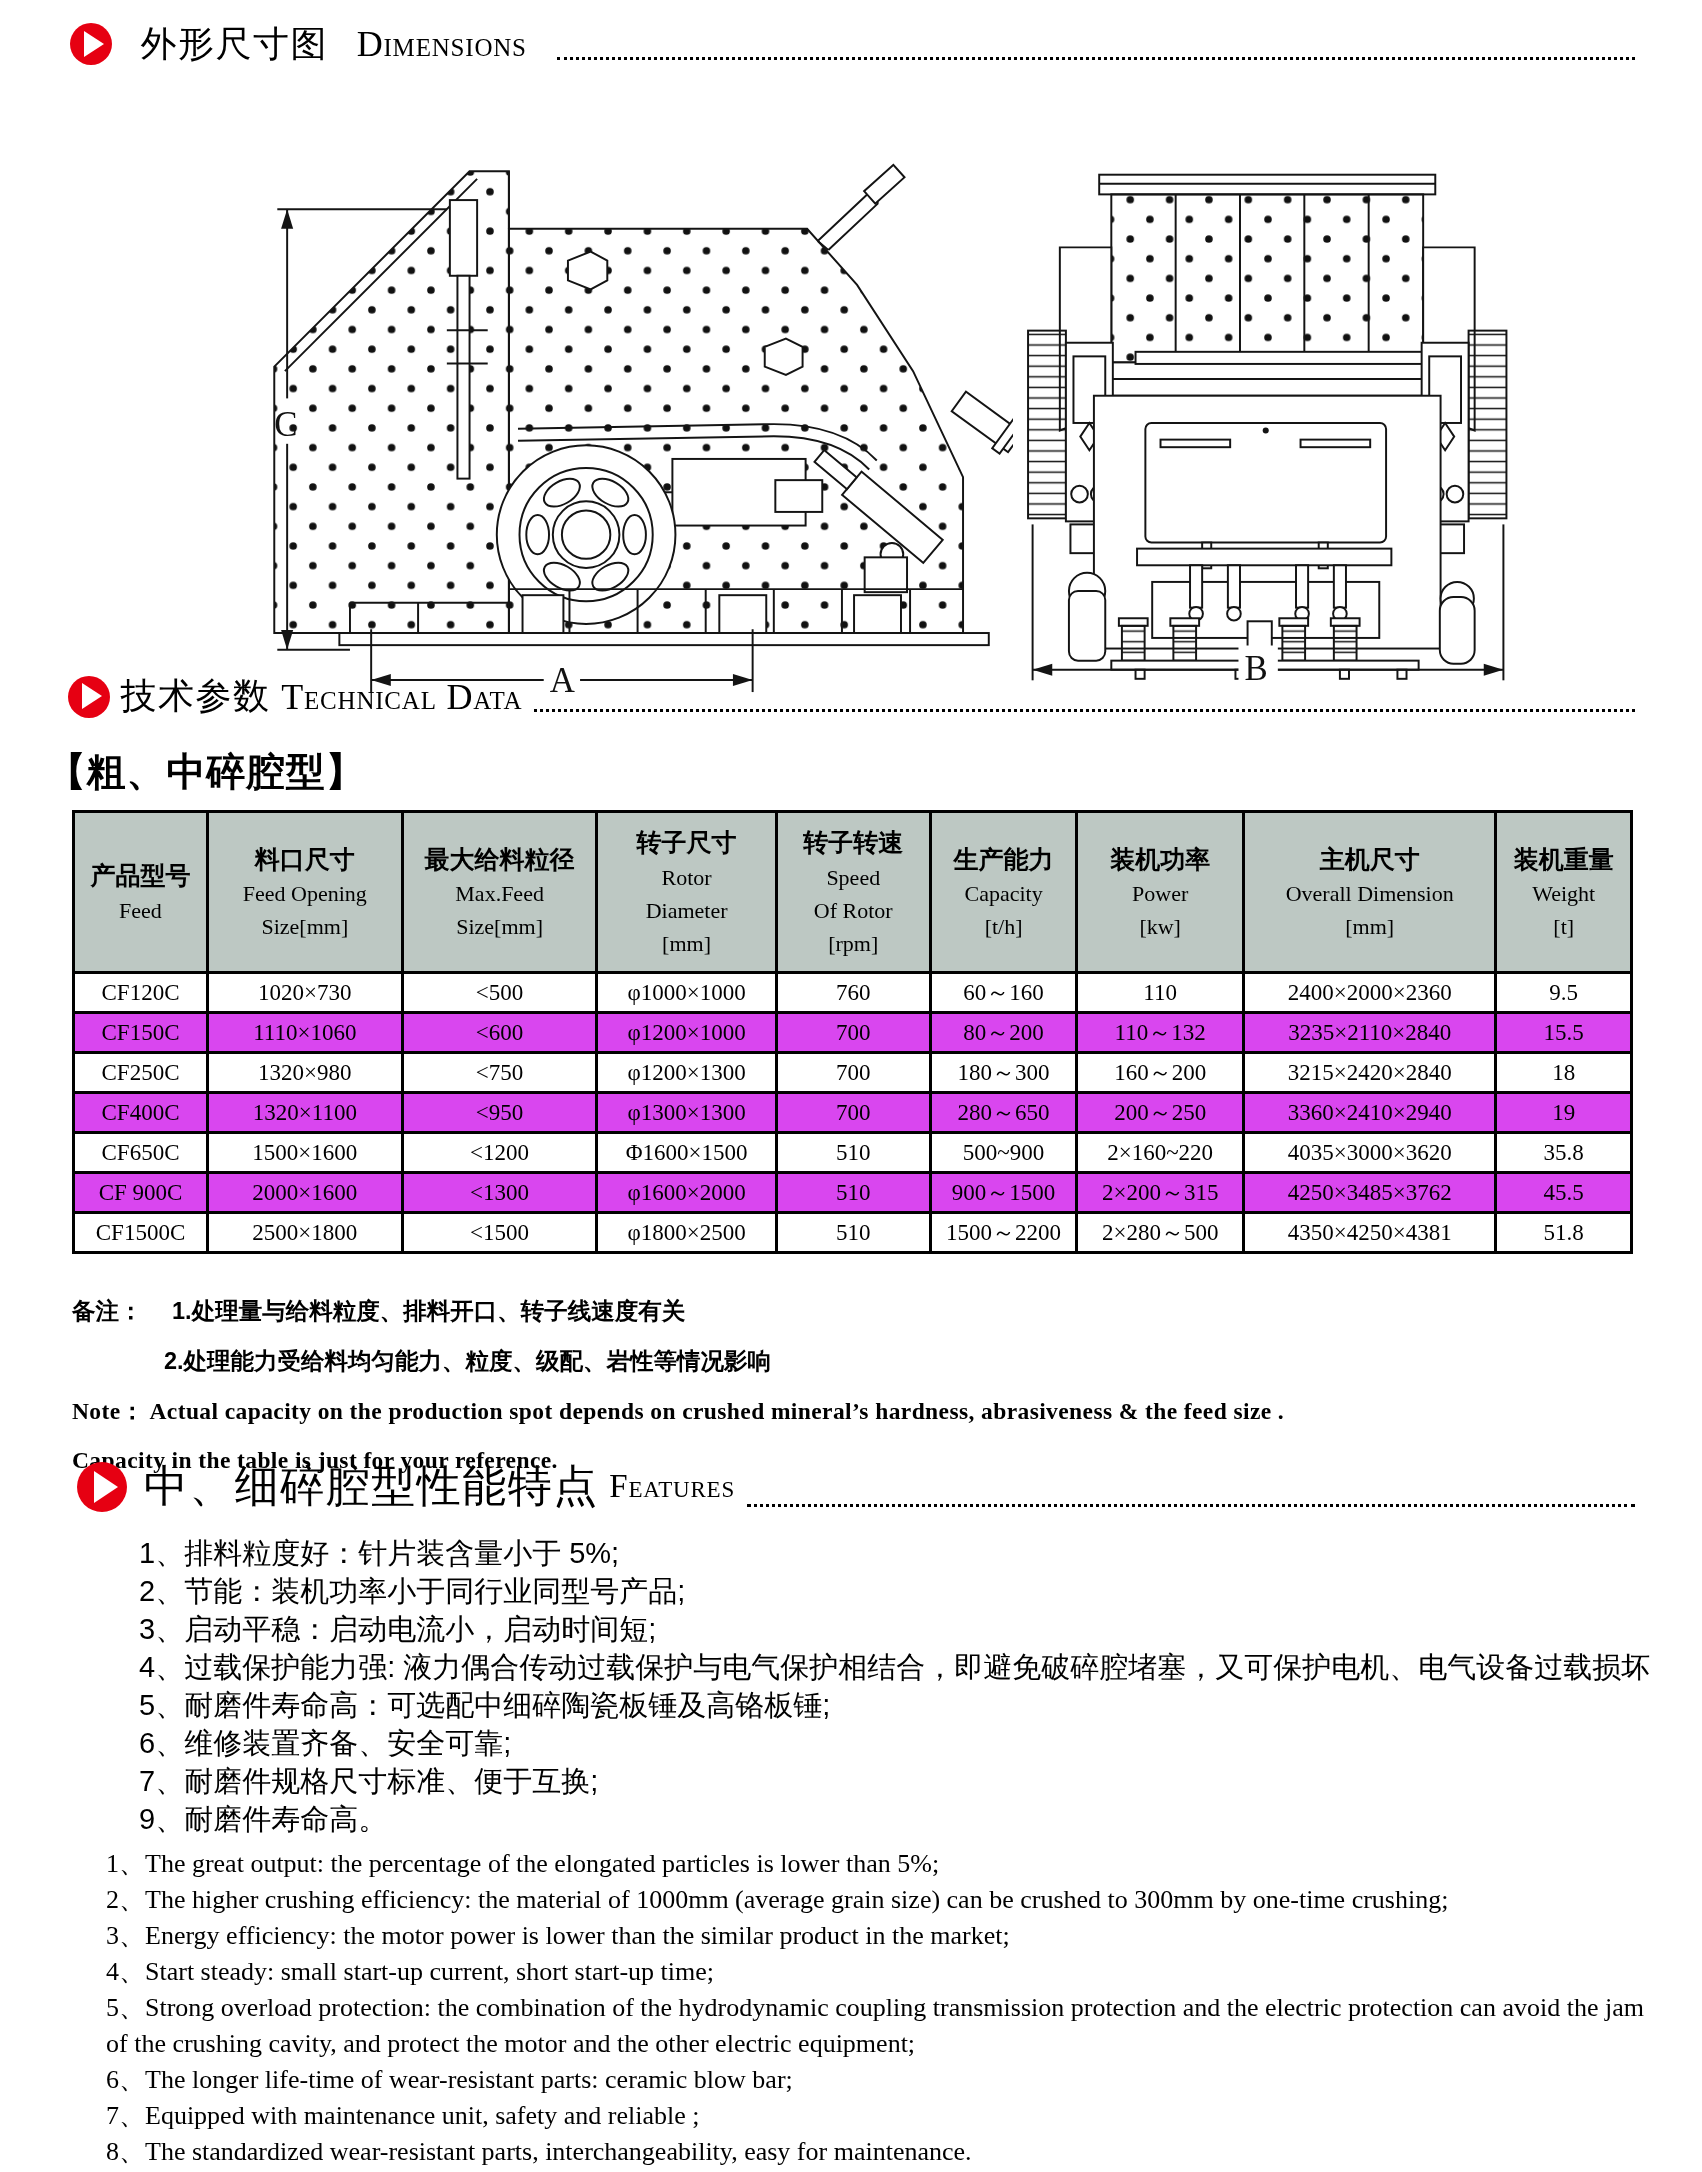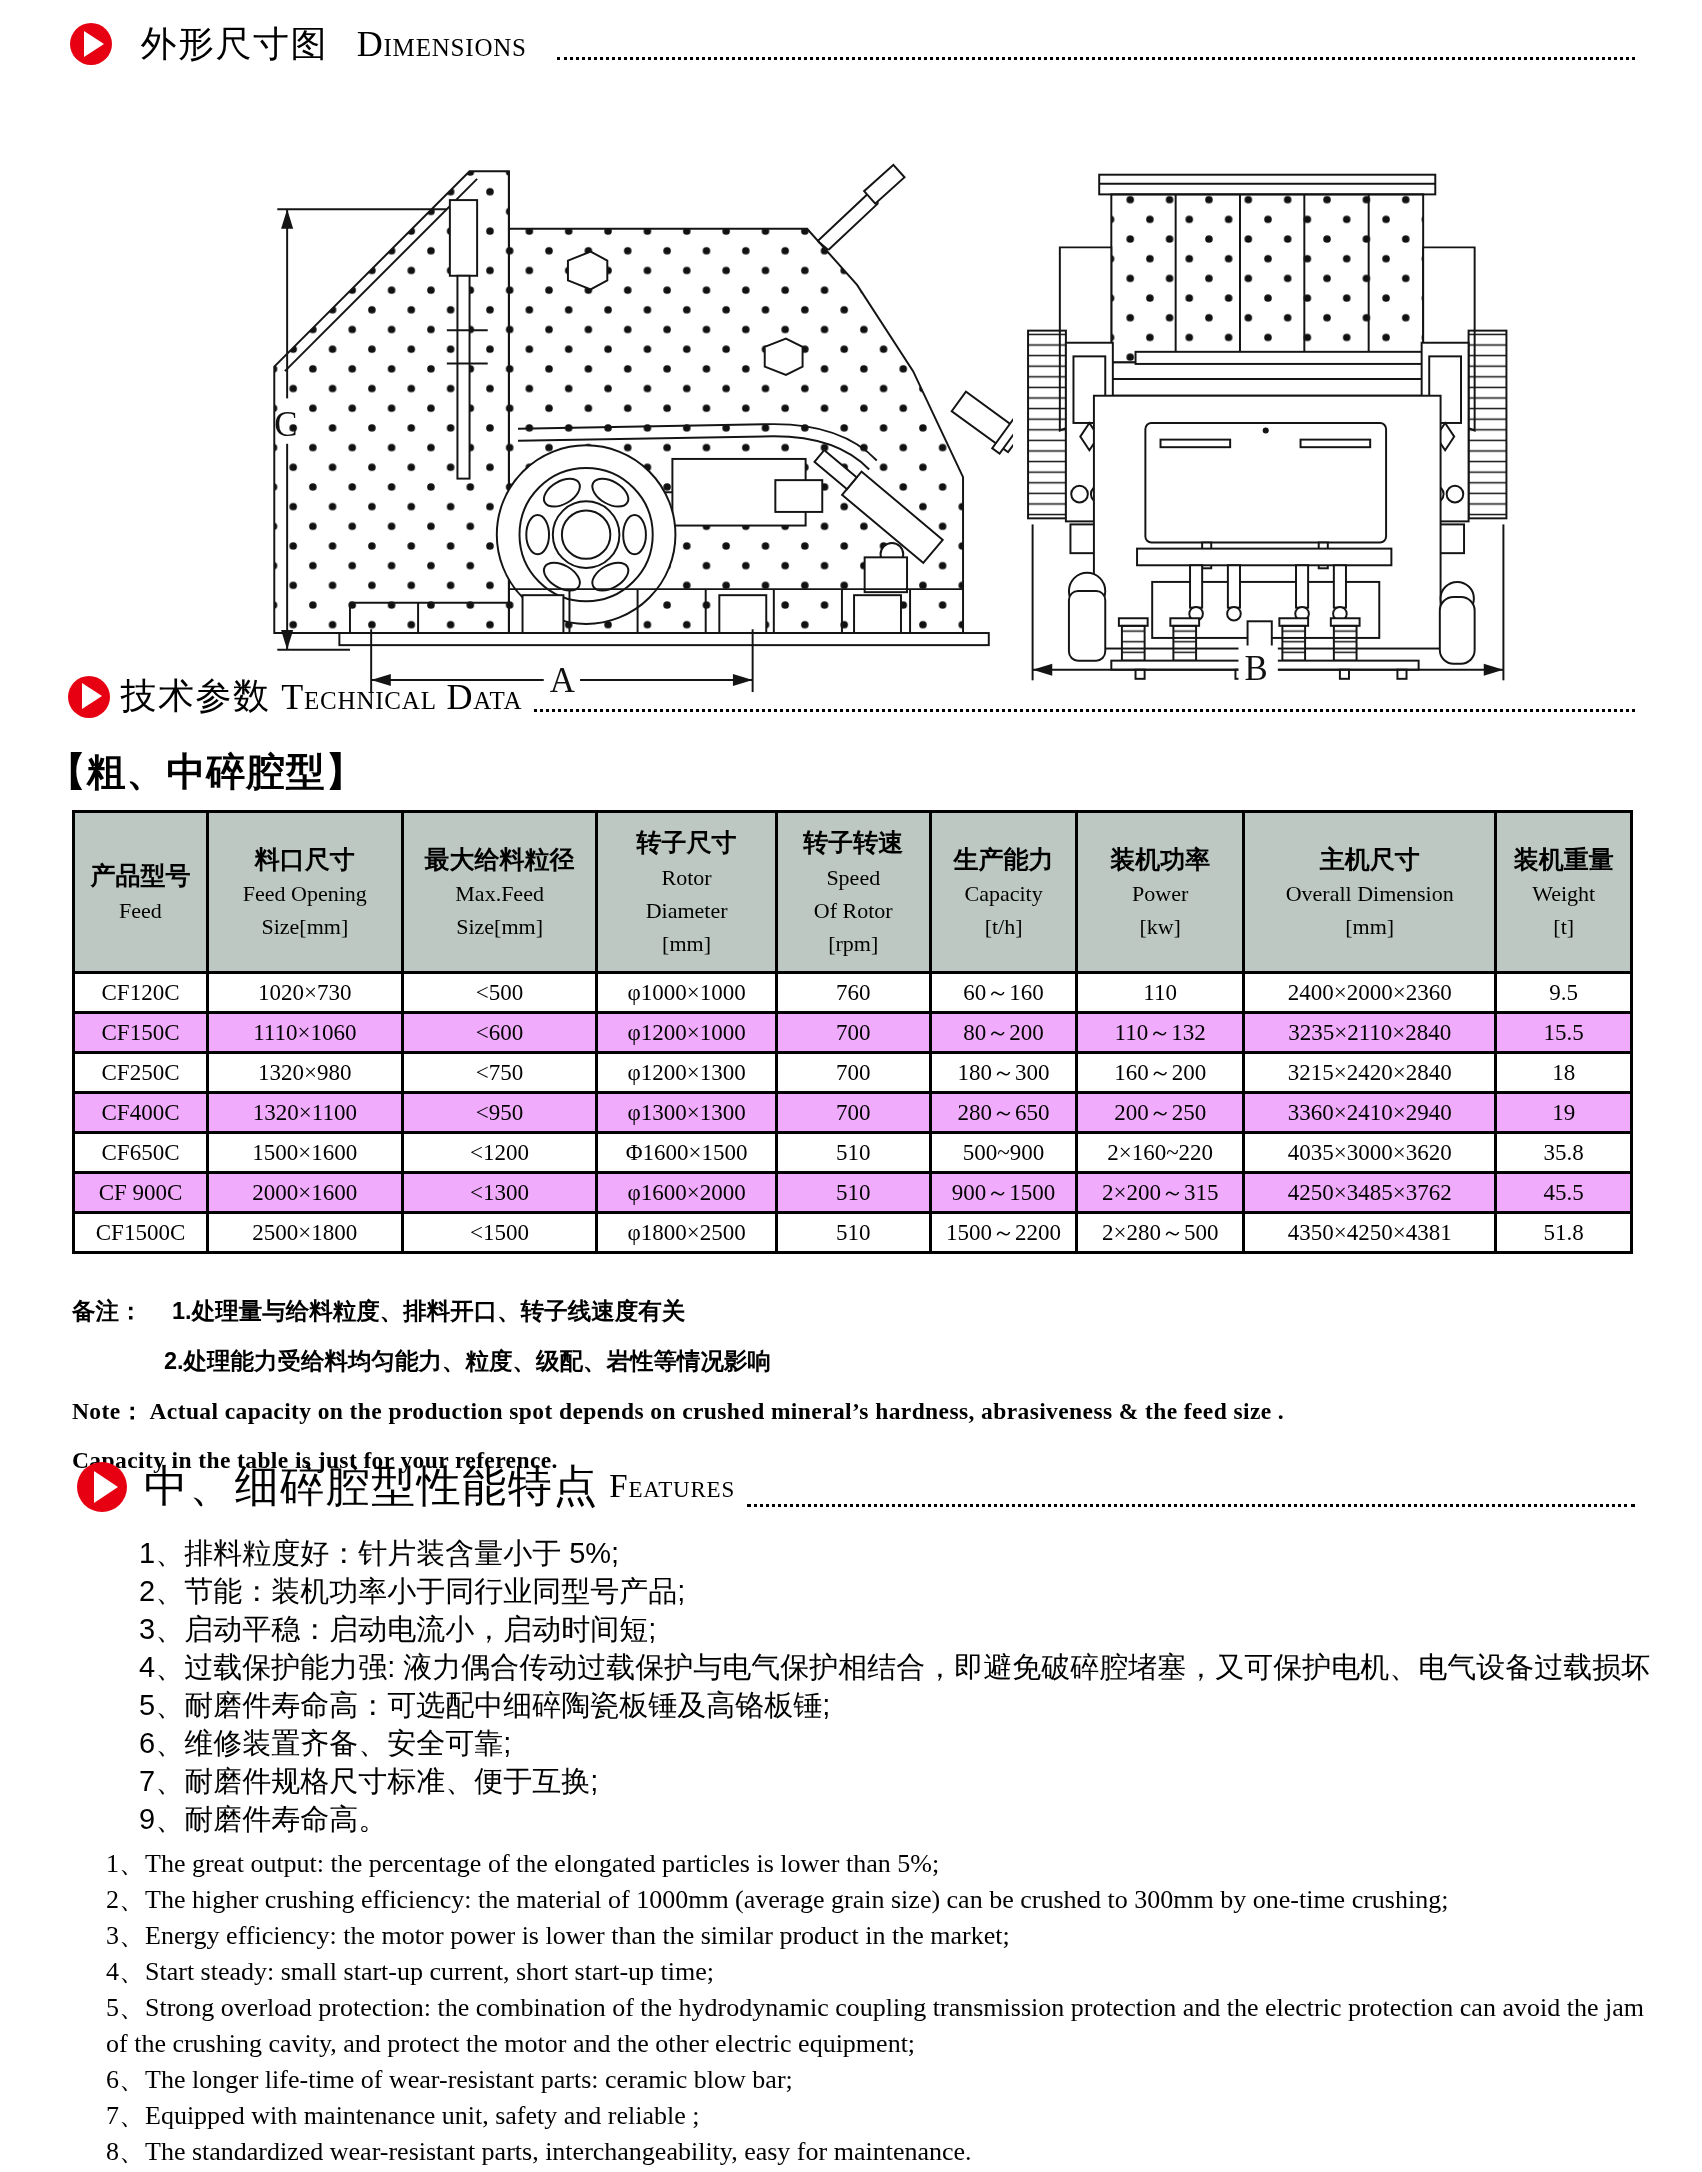--- a/index.html
+++ b/index.html
@@ -41,21 +41,21 @@
   
   #table-wrap { position:absolute; left:72px; top:810px; width:1561px; }
   #tech-table { width:100%; border-collapse:collapse; table-layout:fixed; border:3.8px solid #000; }
   #tech-table th, #tech-table td { border:3px solid #000; }
   #tech-table th { background:#bdc8c3; height:161px; vertical-align:middle; text-align:center;
     padding:0 1.5px; overflow:hidden; }
   .th-zh { font-size:25px; font-weight:700; line-height:1.45; font-family:"Liberation Sans", sans-serif; white-space:nowrap; }
   .th-en { font-size:22px; font-weight:400; font-family:"Liberation Serif", serif; line-height:1.5; white-space:nowrap; overflow:hidden; }
   #tech-table td { height:40px; text-align:center; font-size:23px;
     font-family:"Liberation Serif", serif; background:#fff; white-space:nowrap; overflow:hidden; }
-  #tech-table tr.shaded td { background:#f0abfc; }
+  #tech-table tr.shaded td { background:#d946ef; }
 
   
   #notes { position:absolute; left:72px; top:1295px; width:1560px; }
   .note-zh { font-weight:700; font-size:23.5px; margin-bottom:18px; white-space:nowrap; }
   .note-zh .lbl { margin-right:23px; }
   .note-zh.indent2 { padding-left:92px; }
   .note-en { font-family:"Liberation Serif", serif; font-weight:700; font-size:23.5px;
     letter-spacing:0.4px; margin-bottom:19.7px; white-space:nowrap; }
 
   

